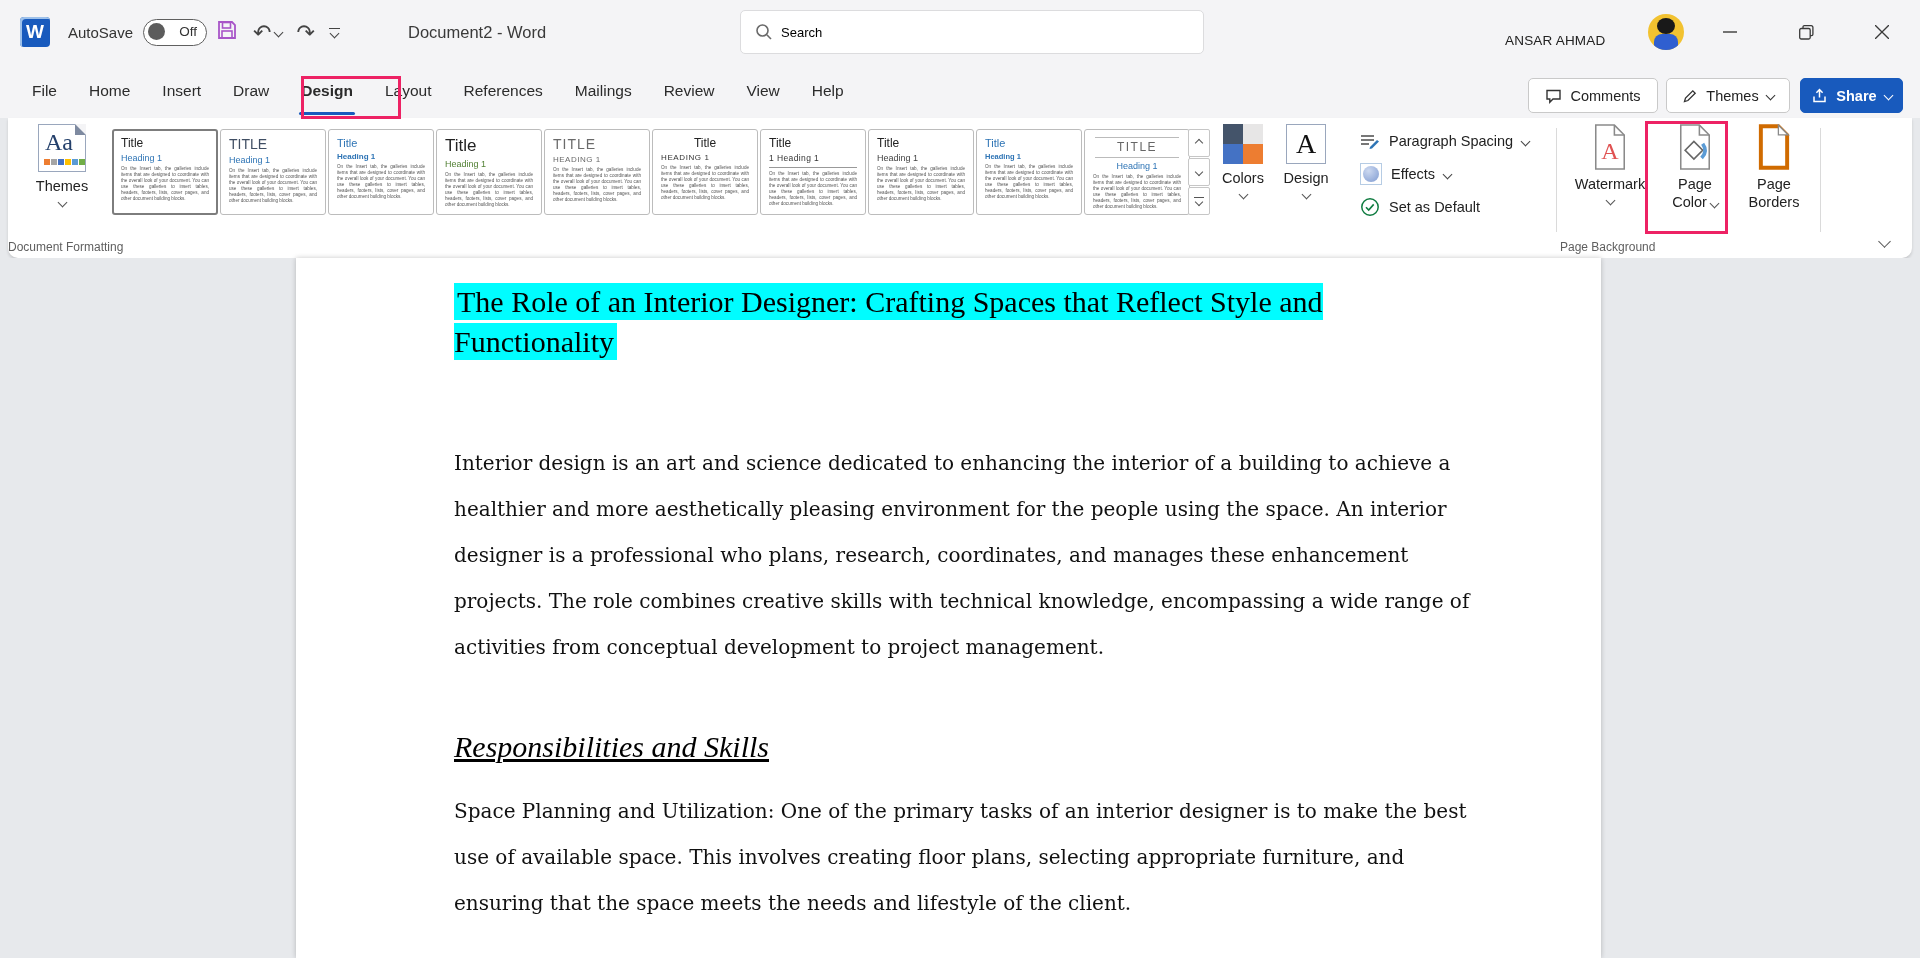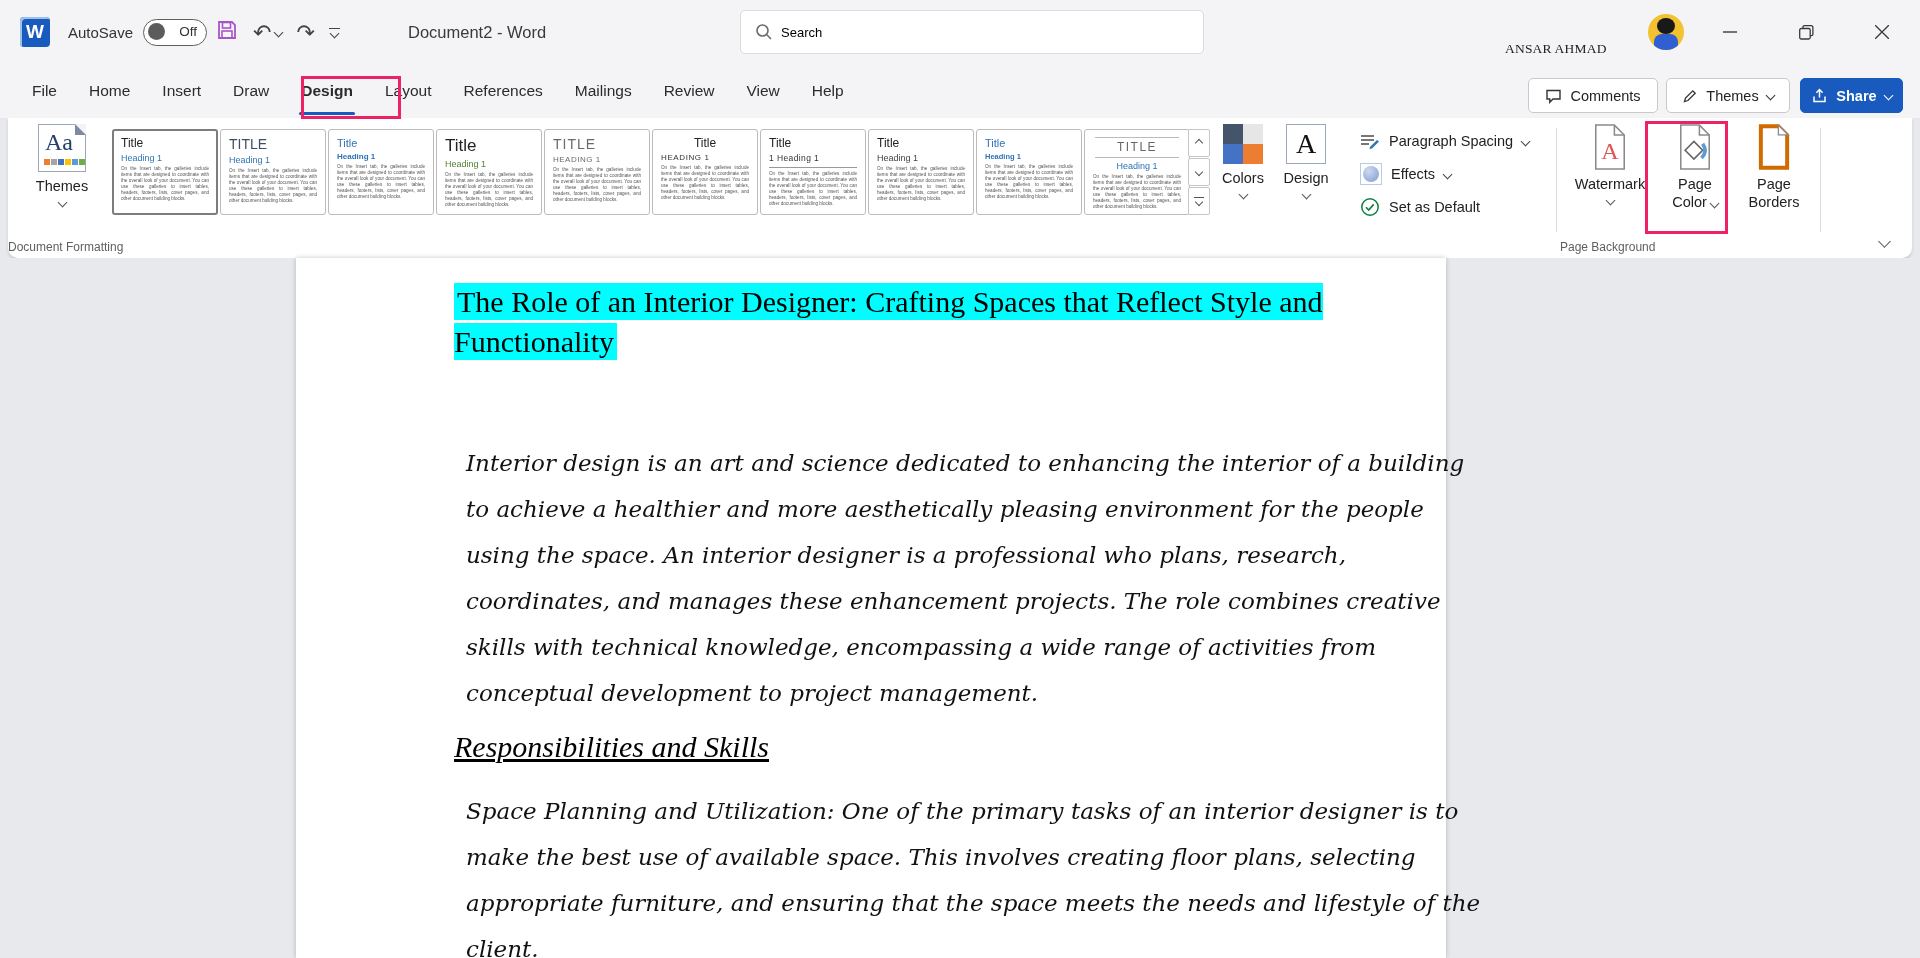--- a/index.html
+++ b/index.html
@@ -16,21 +16,21 @@
   .toggle .state { position:absolute; right:9px; top:4px; font-size:13.5px; color:#333; }
   .qat { position:absolute; left:215px; top:0; height:64px; display:flex; align-items:center; gap:14px; }
   .qat .glyph { font-size:22px; color:#444; font-family:"DejaVu Sans", sans-serif; }
   .chev { display:inline-block; width:7px; height:7px; border-right:1.6px solid #444; border-bottom:1.6px solid #444; transform:rotate(45deg); }
   .chev.up { transform:rotate(-135deg); }
   .more-cmd { display:flex; flex-direction:column; align-items:center; gap:1px; }
   .more-cmd .bar { width:11px; height:0; border-top:1.6px solid #444; }
   .doc-title { position:absolute; left:408px; top:0; height:64px; display:flex; align-items:center; font-size:16.5px; color:#3a3a3a; }
   .searchbox { position:absolute; left:740px; top:10px; width:464px; height:44px; background:#fff; border:1px solid #dcdcde; border-radius:5px; display:flex; align-items:center; padding-left:40px; gap:14px; }
   .searchbox .ph { font-size:13px; color:#000000; }
-  .user-name { position:absolute; left:1505px; top:17px; height:64px; display:flex; align-items:center; font-size:13.5px; color:#222; letter-spacing:.2px;font-family:Liberation Serif, serif; }
+  .user-name { position:absolute; left:1505px; top:8px; height:64px; display:flex; align-items:center; font-size:13.5px; color:#222; letter-spacing:.2px; }
   .avatar { position:absolute; left:1648px; top:14px; width:36px; height:36px; border-radius:50%; background:#f2c230; overflow:hidden; }
   .avatar::before { content:""; position:absolute; left:9px; top:4px; width:18px; height:16px; border-radius:50%; background:#191919; }
   .avatar::after { content:""; position:absolute; left:6px; top:20px; width:24px; height:16px; border-radius:8px 8px 0 0; background:#2f5fd0; }
   .winbtn { position:absolute; top:0; width:52px; height:64px; display:flex; align-items:center; justify-content:center; color:#3a3a3a; }
   .winbtn svg { display:block; }
 
   
   .tabrow { position:absolute; left:0; top:64px; width:1920px; height:54px; background:#f4f4f6; }
   .tabs { position:absolute; left:16px; top:0; height:54px; display:flex; align-items:center; }
   .tab { position:relative; padding:0 16px; height:54px; display:flex; align-items:center; font-size:15.5px; color:#2b2b2b; cursor:default; }
@@ -102,24 +102,24 @@
   #btn-pageborders { left:1728px; width:76px; }
   .collapse-chev { position:absolute; left:1872px; bottom:12px; }
 
   
   .pinkbox { position:absolute; border:3.5px solid #ed2264; z-index:30; }
   #box-design { left:301px; top:76px; width:100px; height:43px; }
   #box-pagecolor { left:1645px; top:121px; width:83px; height:113px; }
 
   
   .docarea { position:absolute; left:0; top:258px; width:1920px; height:700px; background:#e7e9ec; }
-  .page { position:absolute; left:296px; top:0; width:1150px; height:700px; background:#fff; box-shadow:0 0 5px rgba(0,0,0,.22); }
+  .page { position:absolute; left:296px; top:0; width:1305px; height:700px; background:#fff; box-shadow:0 0 5px rgba(0,0,0,.22); }
   .doc-heading1 { position:absolute; left:158px; top:24px; width:912px; font-family:"Liberation Serif", serif; font-size:30px; line-height:40px; color:#000; }
   .doc-heading1 mark { background:#00fdff; color:#000; padding:2px 3px; }
-  .doc-para { position:absolute; left:170px; width:1020px; font-family:"DejaVu Serif", serif; font-style:italic; font-size:23px; line-height:46px; color:#111; }
+  .doc-para { position:absolute; left:158px; width:1020px; font-family:"DejaVu Serif", serif; font-size:20px; line-height:46px; color:#111; }
   #para1 { top:182px; }
   .doc-heading2 { position:absolute; left:158px; top:472px; font-family:"Liberation Serif", serif; font-style:italic; font-size:30px; color:#000; text-decoration:underline; }
   #para2 { top:530px; }
 </style>
 </head>
 <body>
 
 <div class="app">
 
   <header class="titlebar">

